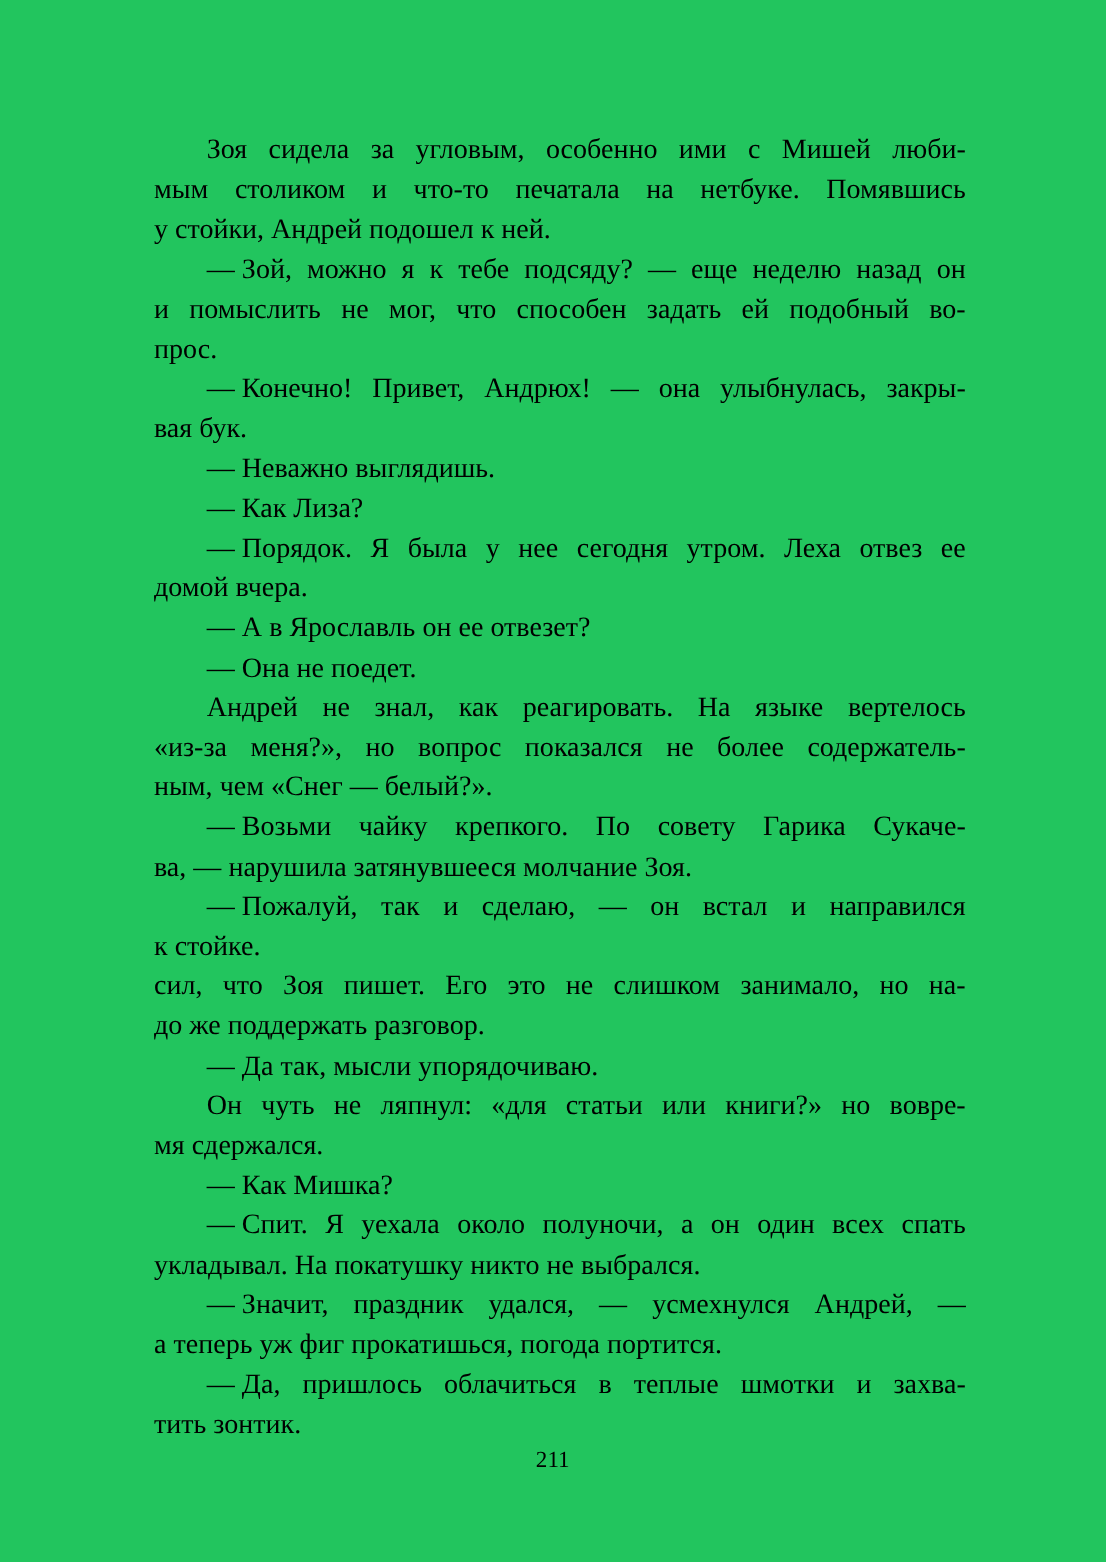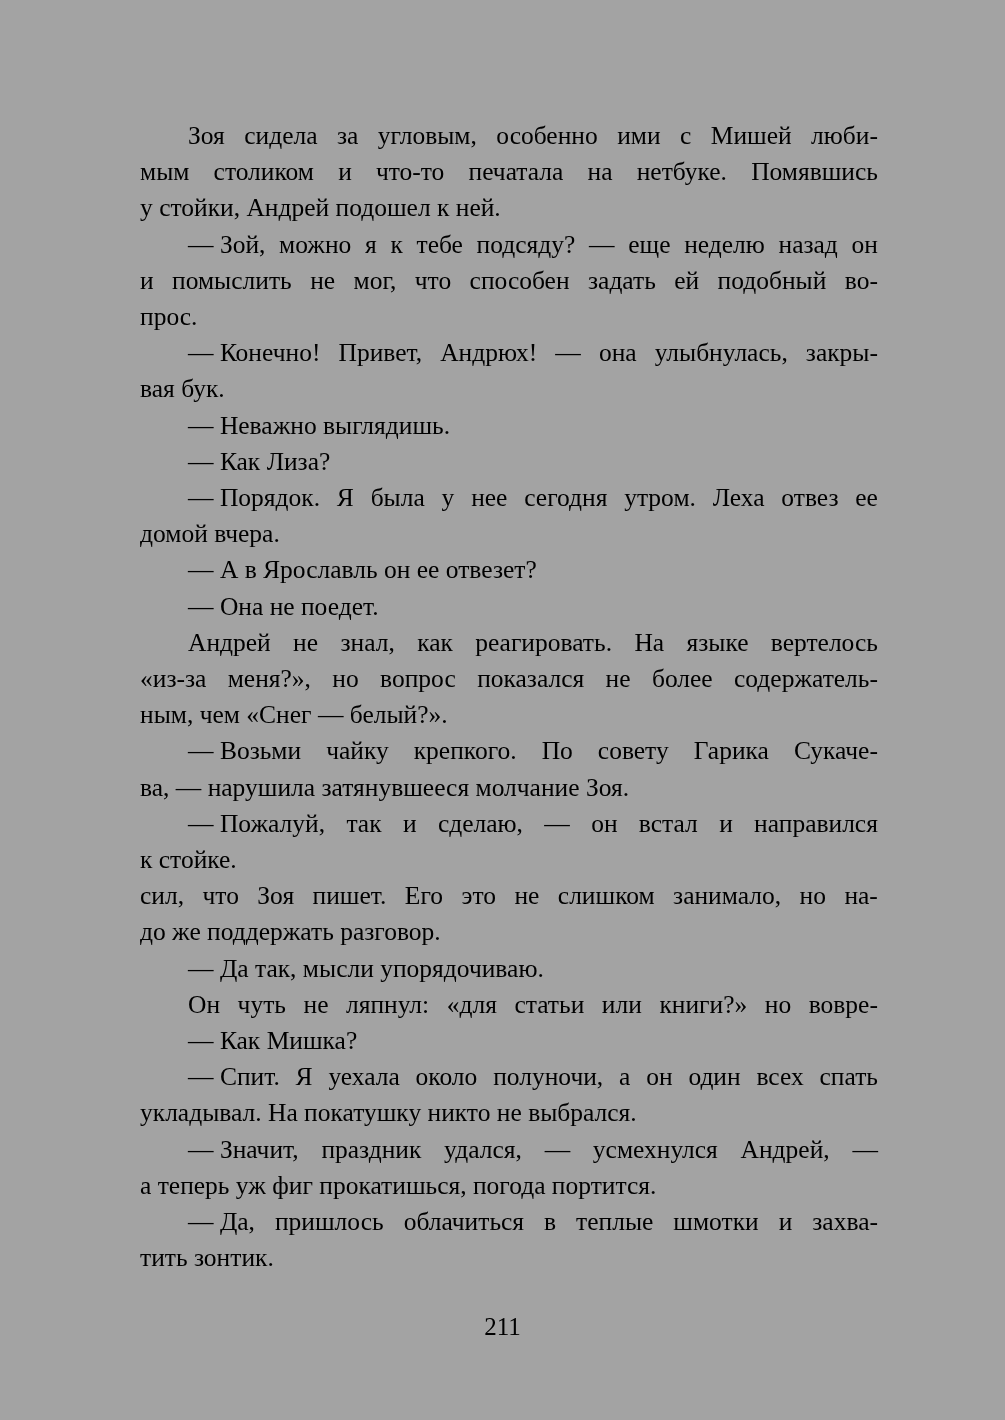--- a/index.html
+++ b/index.html
@@ -4,21 +4,21 @@
 <style>
   html, body {
     margin: 0;
     padding: 0;
     background: #ffffff;
   }
   .page {
     position: relative;
     width: 1005px;
     height: 1420px;
-    background: #a3a3a3;
+    background: #22c55e;
     margin: 0 auto;
     overflow: hidden;
     font-family: "Liberation Serif", "DejaVu Serif", serif;
     color: #000000;
     text-decoration: underline;
   }
   .text-block {
     position: absolute;
     left: 140px;
     top: 118px;
@@ -51,21 +51,21 @@
   .line.just.indent {
     text-indent: 0;
     padding-left: 48px;
   }
   .page-number {
     position: absolute;
     left: 0;
     right: 0;
     top: 1312px;
     text-align: center;
-    font-size: 25px;
+    font-size: 21px;
     line-height: 30px;
     font-family: "Liberation Serif", "DejaVu Serif", serif;
     color: #000000;
   }
 </style>
 </head>
 <body>
 
 <div class="page">
 
@@ -235,20 +235,21 @@
           <span class="w">чуть</span>
           <span class="w">не</span>
           <span class="w">ляпнул:</span>
           <span class="w">«для</span>
           <span class="w">статьи</span>
           <span class="w">или</span>
           <span class="w">книги?»</span>
           <span class="w">но</span>
           <span class="w">вовре-</span>
         </span>
+        <span class="line">мя сдержался.</span>
       </p>
       <p class="para">
         <span class="line indent">— Как Мишка?</span>
       </p>
       <p class="para">
         <span class="line just indent">
           <span class="w">— Спит.</span>
           <span class="w">Я</span>
           <span class="w">уехала</span>
           <span class="w">около</span>

